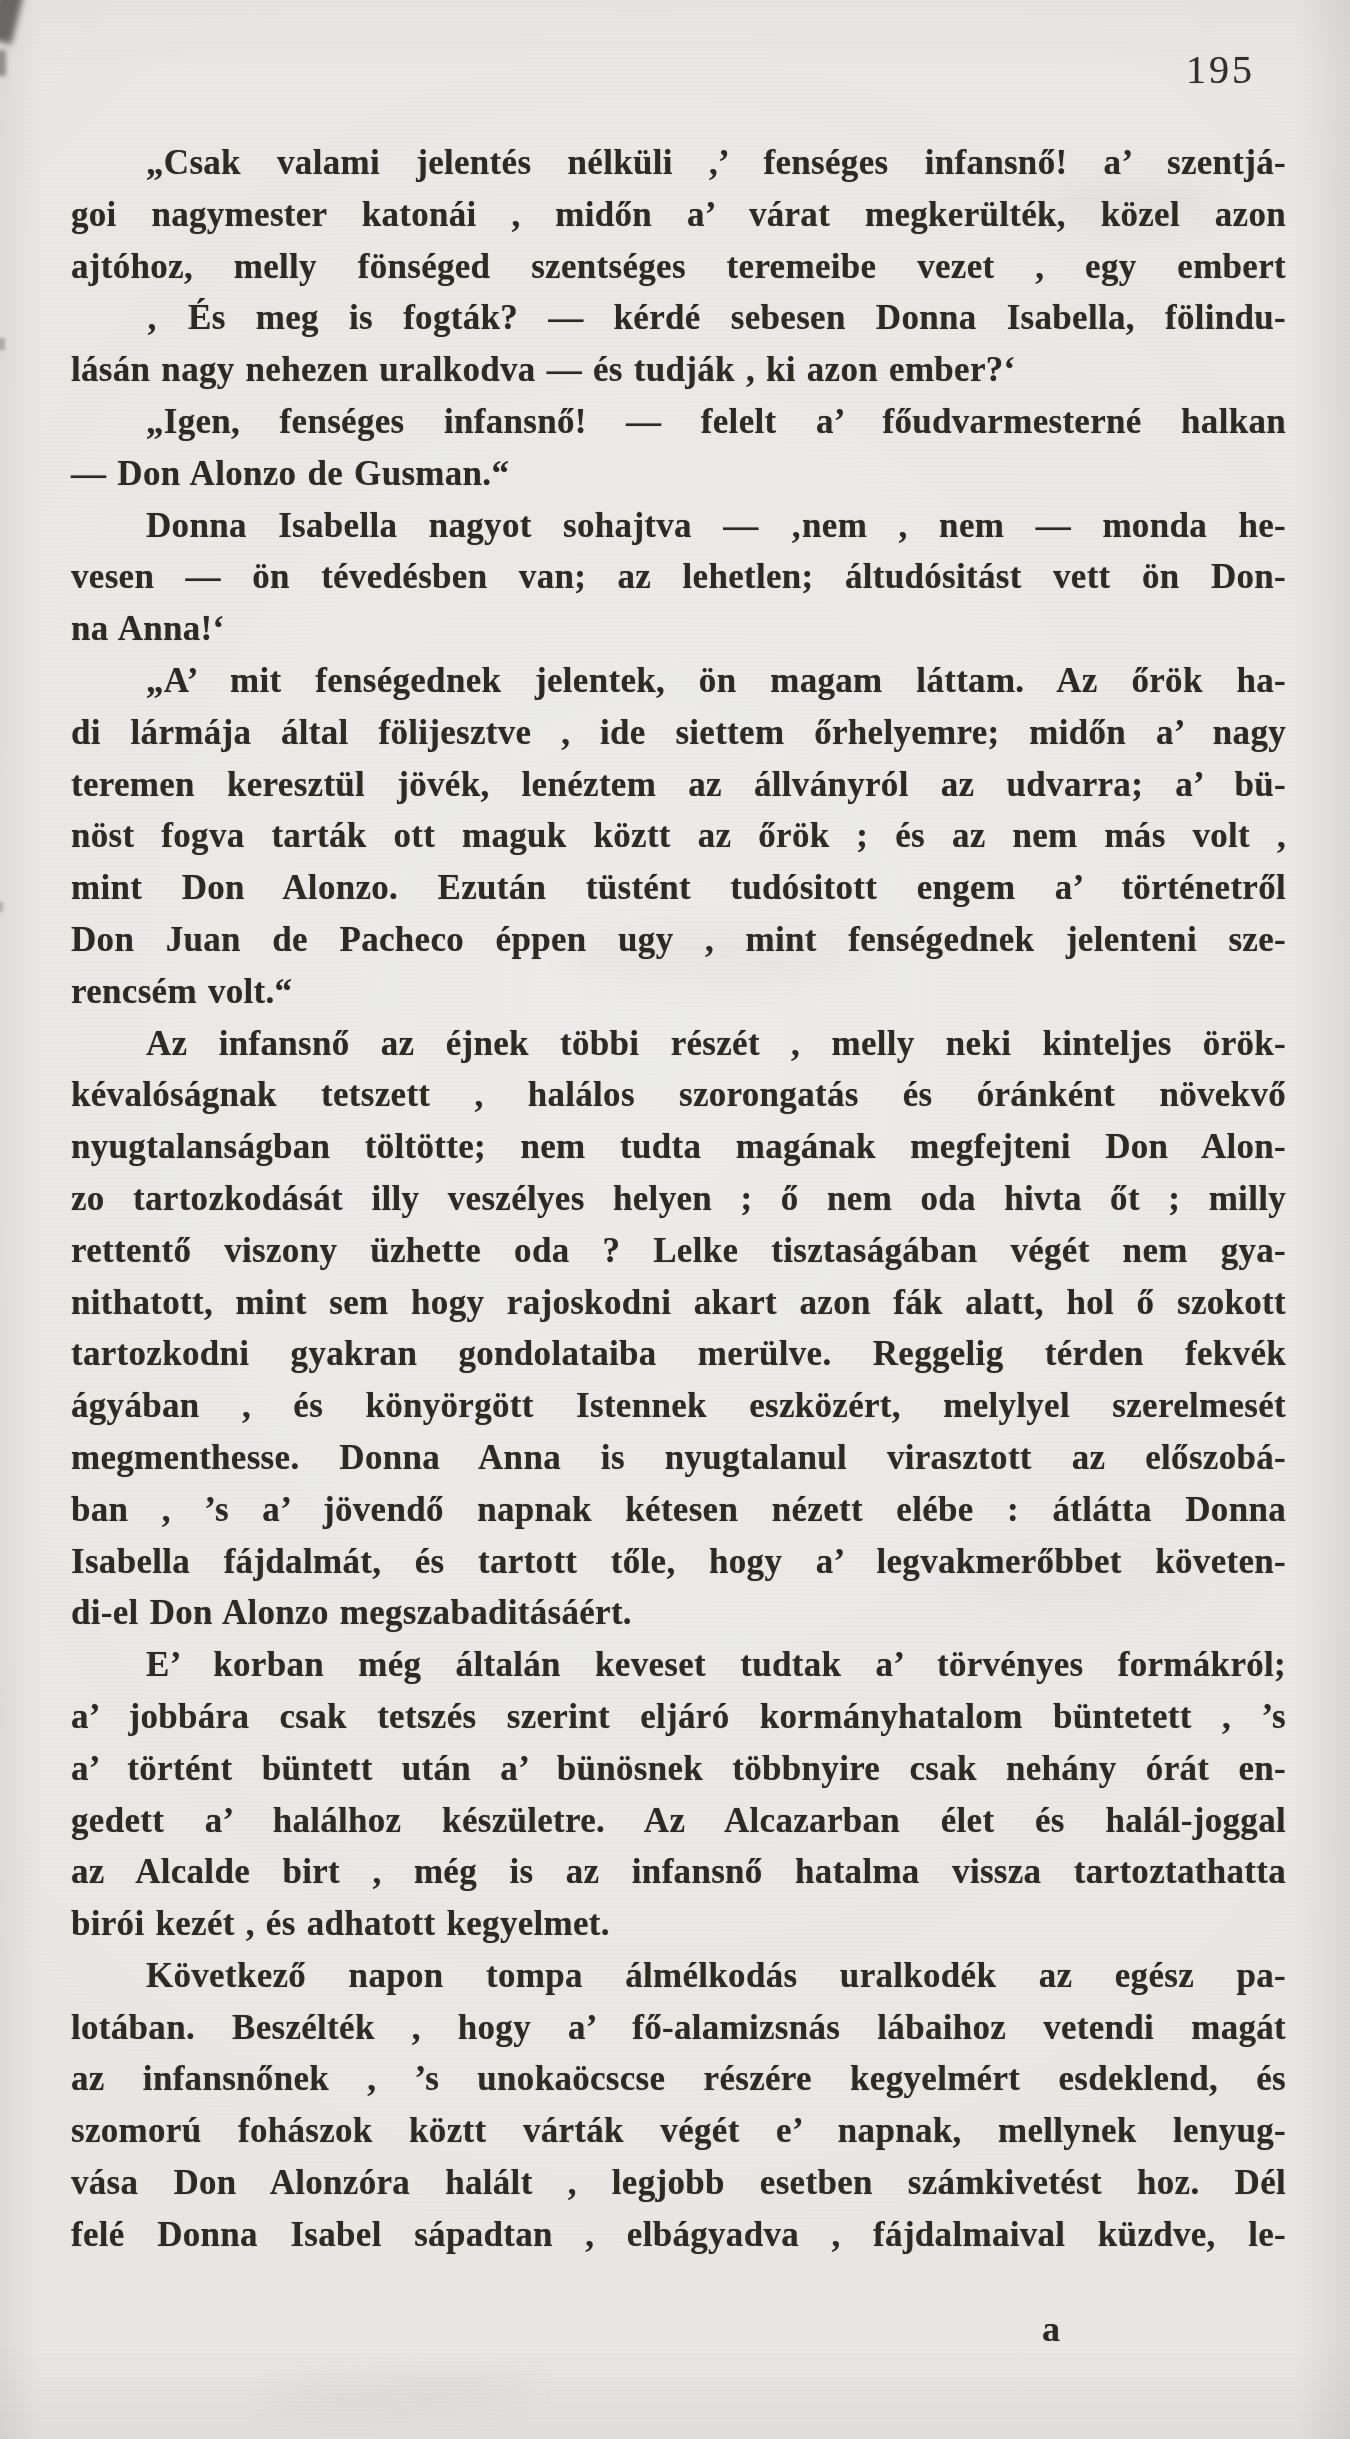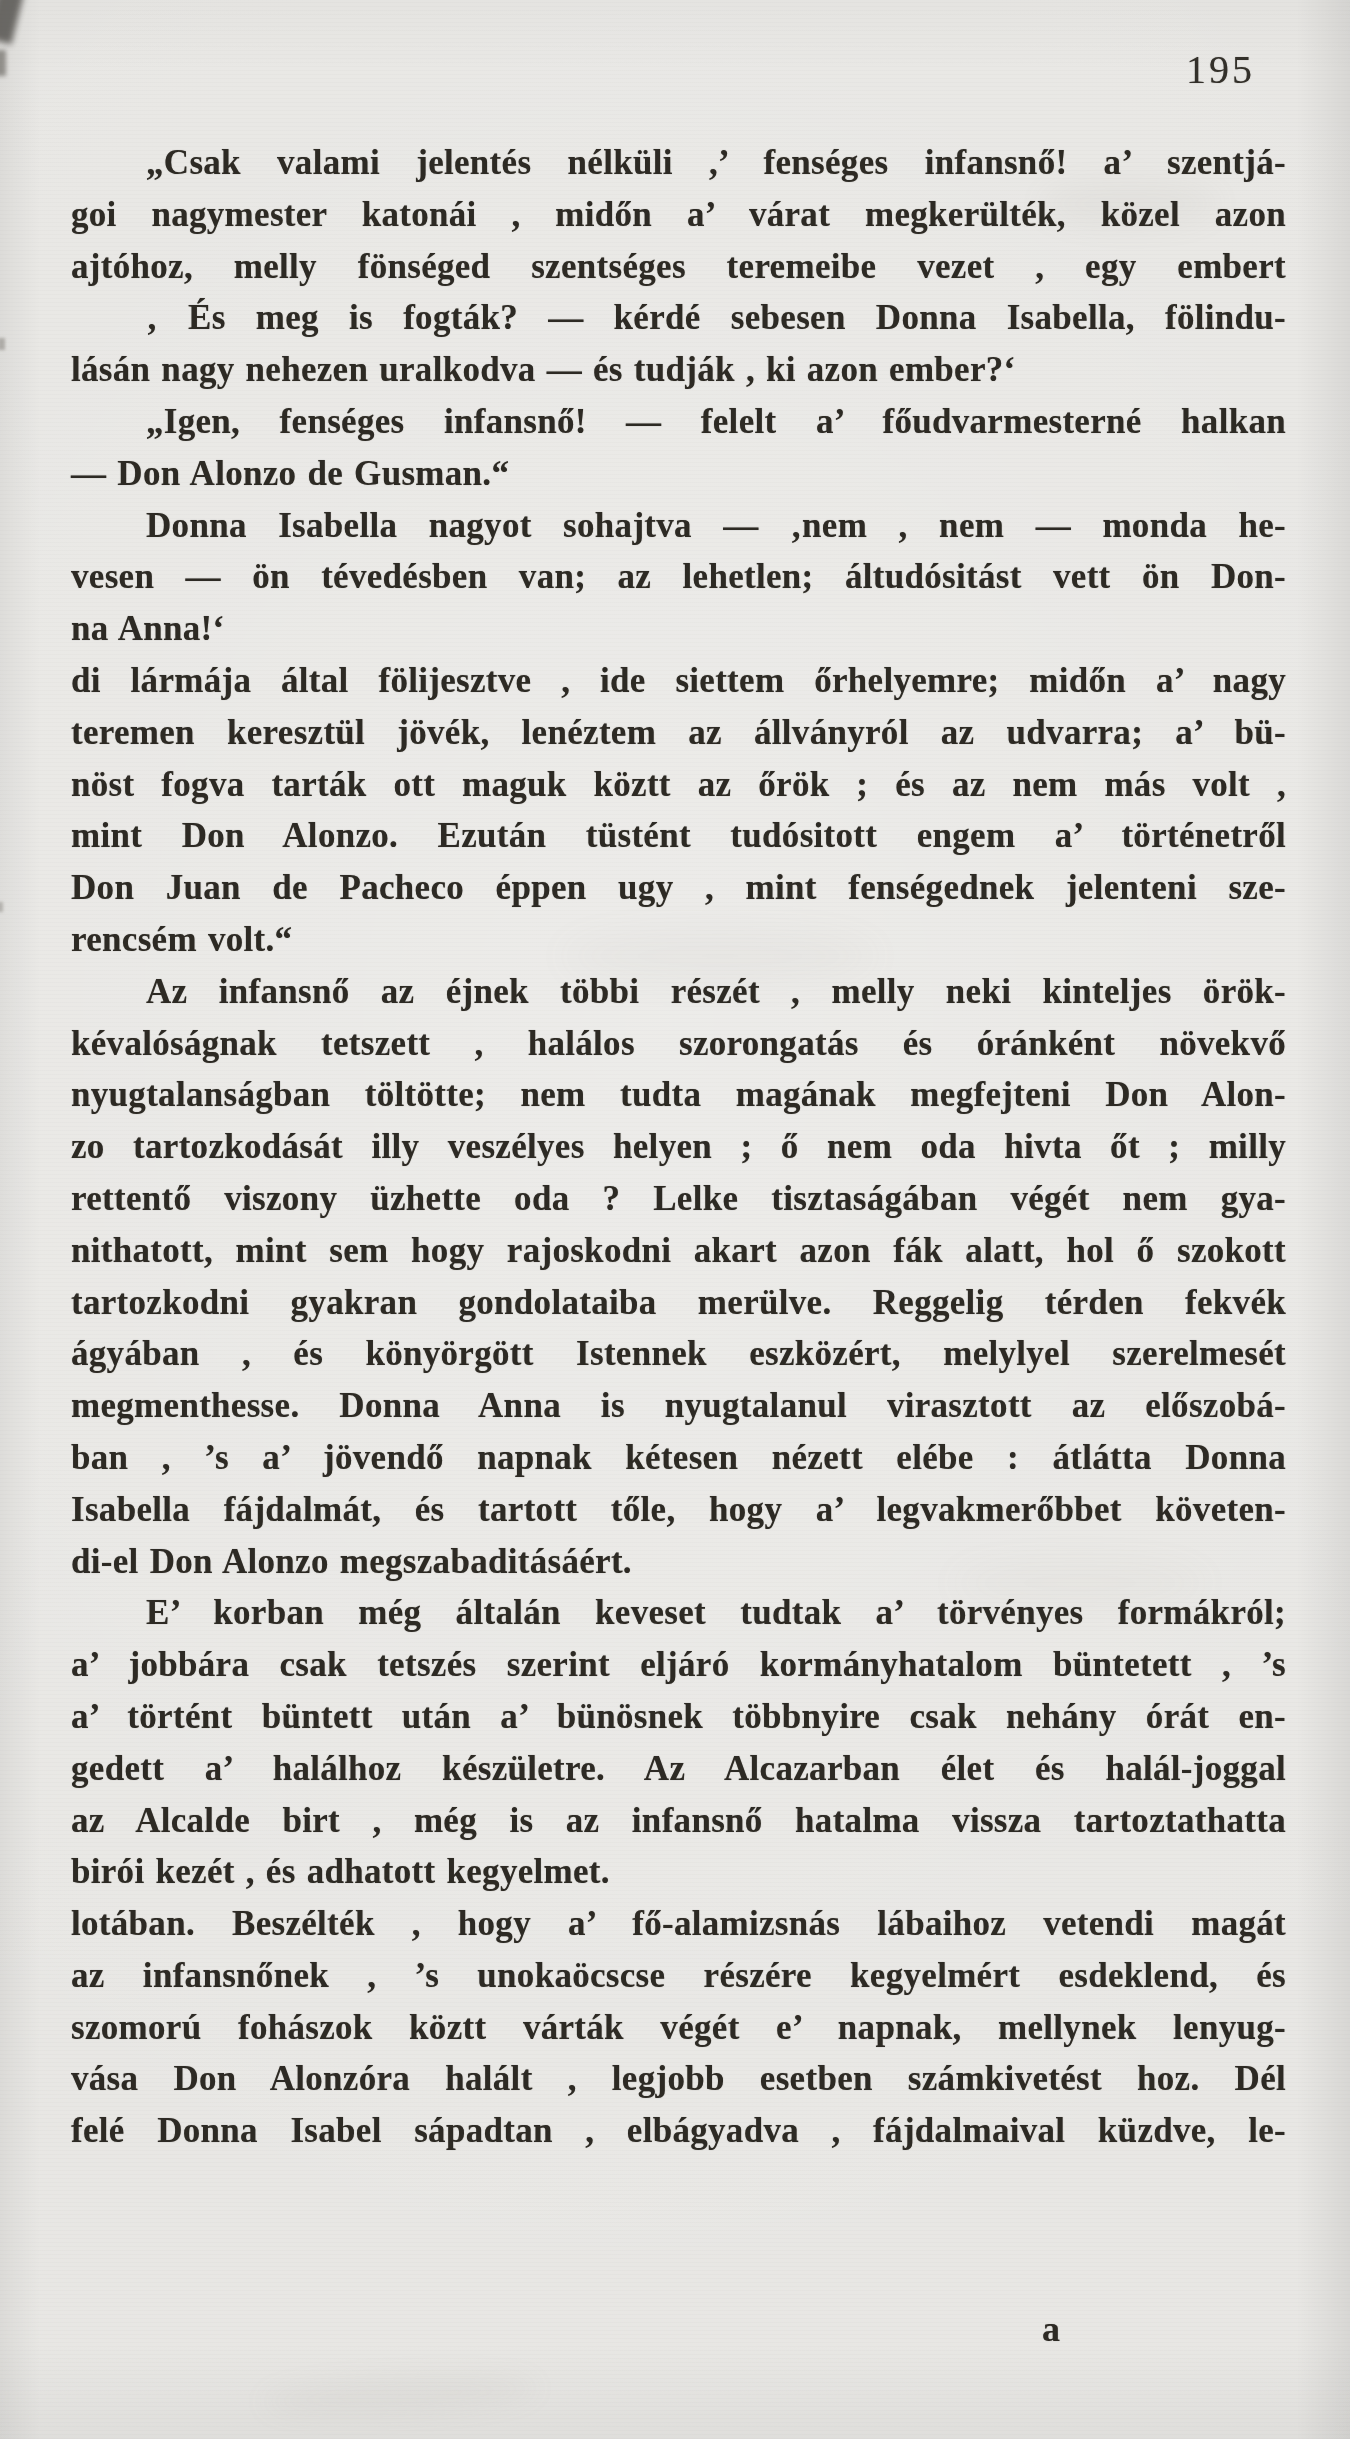--- a/index.html
+++ b/index.html
@@ -71,20 +71,21 @@
       <div class="line indent">„Csak valami jelentés nélküli ,’ fenséges infansnő! a’ szentjá-</div>
       <div class="line">goi nagymester katonái , midőn a’ várat megkerülték, közel azon</div>
       <div class="line">ajtóhoz, melly fönséged szentséges teremeibe vezet , egy embert</div>
       <div class="line indent">‚ És meg is fogták? — kérdé sebesen Donna Isabella, fölindu-</div>
       <div class="line para-end">lásán nagy nehezen uralkodva — és tudják , ki azon ember?‘</div>
       <div class="line indent">„Igen, fenséges infansnő! — felelt a’ főudvarmesterné halkan</div>
       <div class="line para-end">— Don Alonzo de Gusman.“</div>
       <div class="line indent">Donna Isabella nagyot sohajtva — ‚nem , nem — monda he-</div>
       <div class="line">vesen — ön tévedésben van; az lehetlen; áltudósitást vett ön Don-</div>
       <div class="line para-end">na Anna!‘</div>
+      <div class="line indent">„A’ mit fenségednek jelentek, ön magam láttam. Az őrök ha-</div>
       <div class="line">di lármája által fölijesztve , ide siettem őrhelyemre; midőn a’ nagy</div>
       <div class="line">teremen keresztül jövék, lenéztem az állványról az udvarra; a’ bü-</div>
       <div class="line">nöst fogva tarták ott maguk köztt az őrök ; és az nem más volt ,</div>
       <div class="line">mint Don Alonzo. Ezután tüstént tudósitott engem a’ történetről</div>
       <div class="line">Don Juan de Pacheco éppen ugy , mint fenségednek jelenteni sze-</div>
       <div class="line para-end">rencsém volt.“</div>
       <div class="line indent">Az infansnő az éjnek többi részét , melly neki kinteljes örök-</div>
       <div class="line">kévalóságnak tetszett , halálos szorongatás és óránként növekvő</div>
       <div class="line">nyugtalanságban töltötte; nem tudta magának megfejteni Don Alon-</div>
       <div class="line">zo tartozkodását illy veszélyes helyen ; ő nem oda hivta őt ; milly</div>
@@ -95,20 +96,21 @@
       <div class="line">megmenthesse. Donna Anna is nyugtalanul virasztott az előszobá-</div>
       <div class="line">ban , ’s a’ jövendő napnak kétesen nézett elébe : átlátta Donna</div>
       <div class="line">Isabella fájdalmát, és tartott tőle, hogy a’ legvakmerőbbet követen-</div>
       <div class="line para-end">di-el Don Alonzo megszabaditásáért.</div>
       <div class="line indent">E’ korban még általán keveset tudtak a’ törvényes formákról;</div>
       <div class="line">a’ jobbára csak tetszés szerint eljáró kormányhatalom büntetett , ’s</div>
       <div class="line">a’ történt büntett után a’ bünösnek többnyire csak nehány órát en-</div>
       <div class="line">gedett a’ halálhoz készületre. Az Alcazarban élet és halál-joggal</div>
       <div class="line">az Alcalde birt , még is az infansnő hatalma vissza tartoztathatta</div>
       <div class="line para-end">birói kezét , és adhatott kegyelmet.</div>
+      <div class="line indent">Következő napon tompa álmélkodás uralkodék az egész pa-</div>
       <div class="line">lotában. Beszélték , hogy a’ fő-alamizsnás lábaihoz vetendi magát</div>
       <div class="line">az infansnőnek , ’s unokaöcscse részére kegyelmért esdeklend, és</div>
       <div class="line">szomorú fohászok köztt várták végét e’ napnak, mellynek lenyug-</div>
       <div class="line">vása Don Alonzóra halált , legjobb esetben számkivetést hoz. Dél</div>
       <div class="line">felé Donna Isabel sápadtan , elbágyadva , fájdalmaival küzdve, le-</div>
     </div>
 
   <div class="catchword">a</div>
 
 </div>

